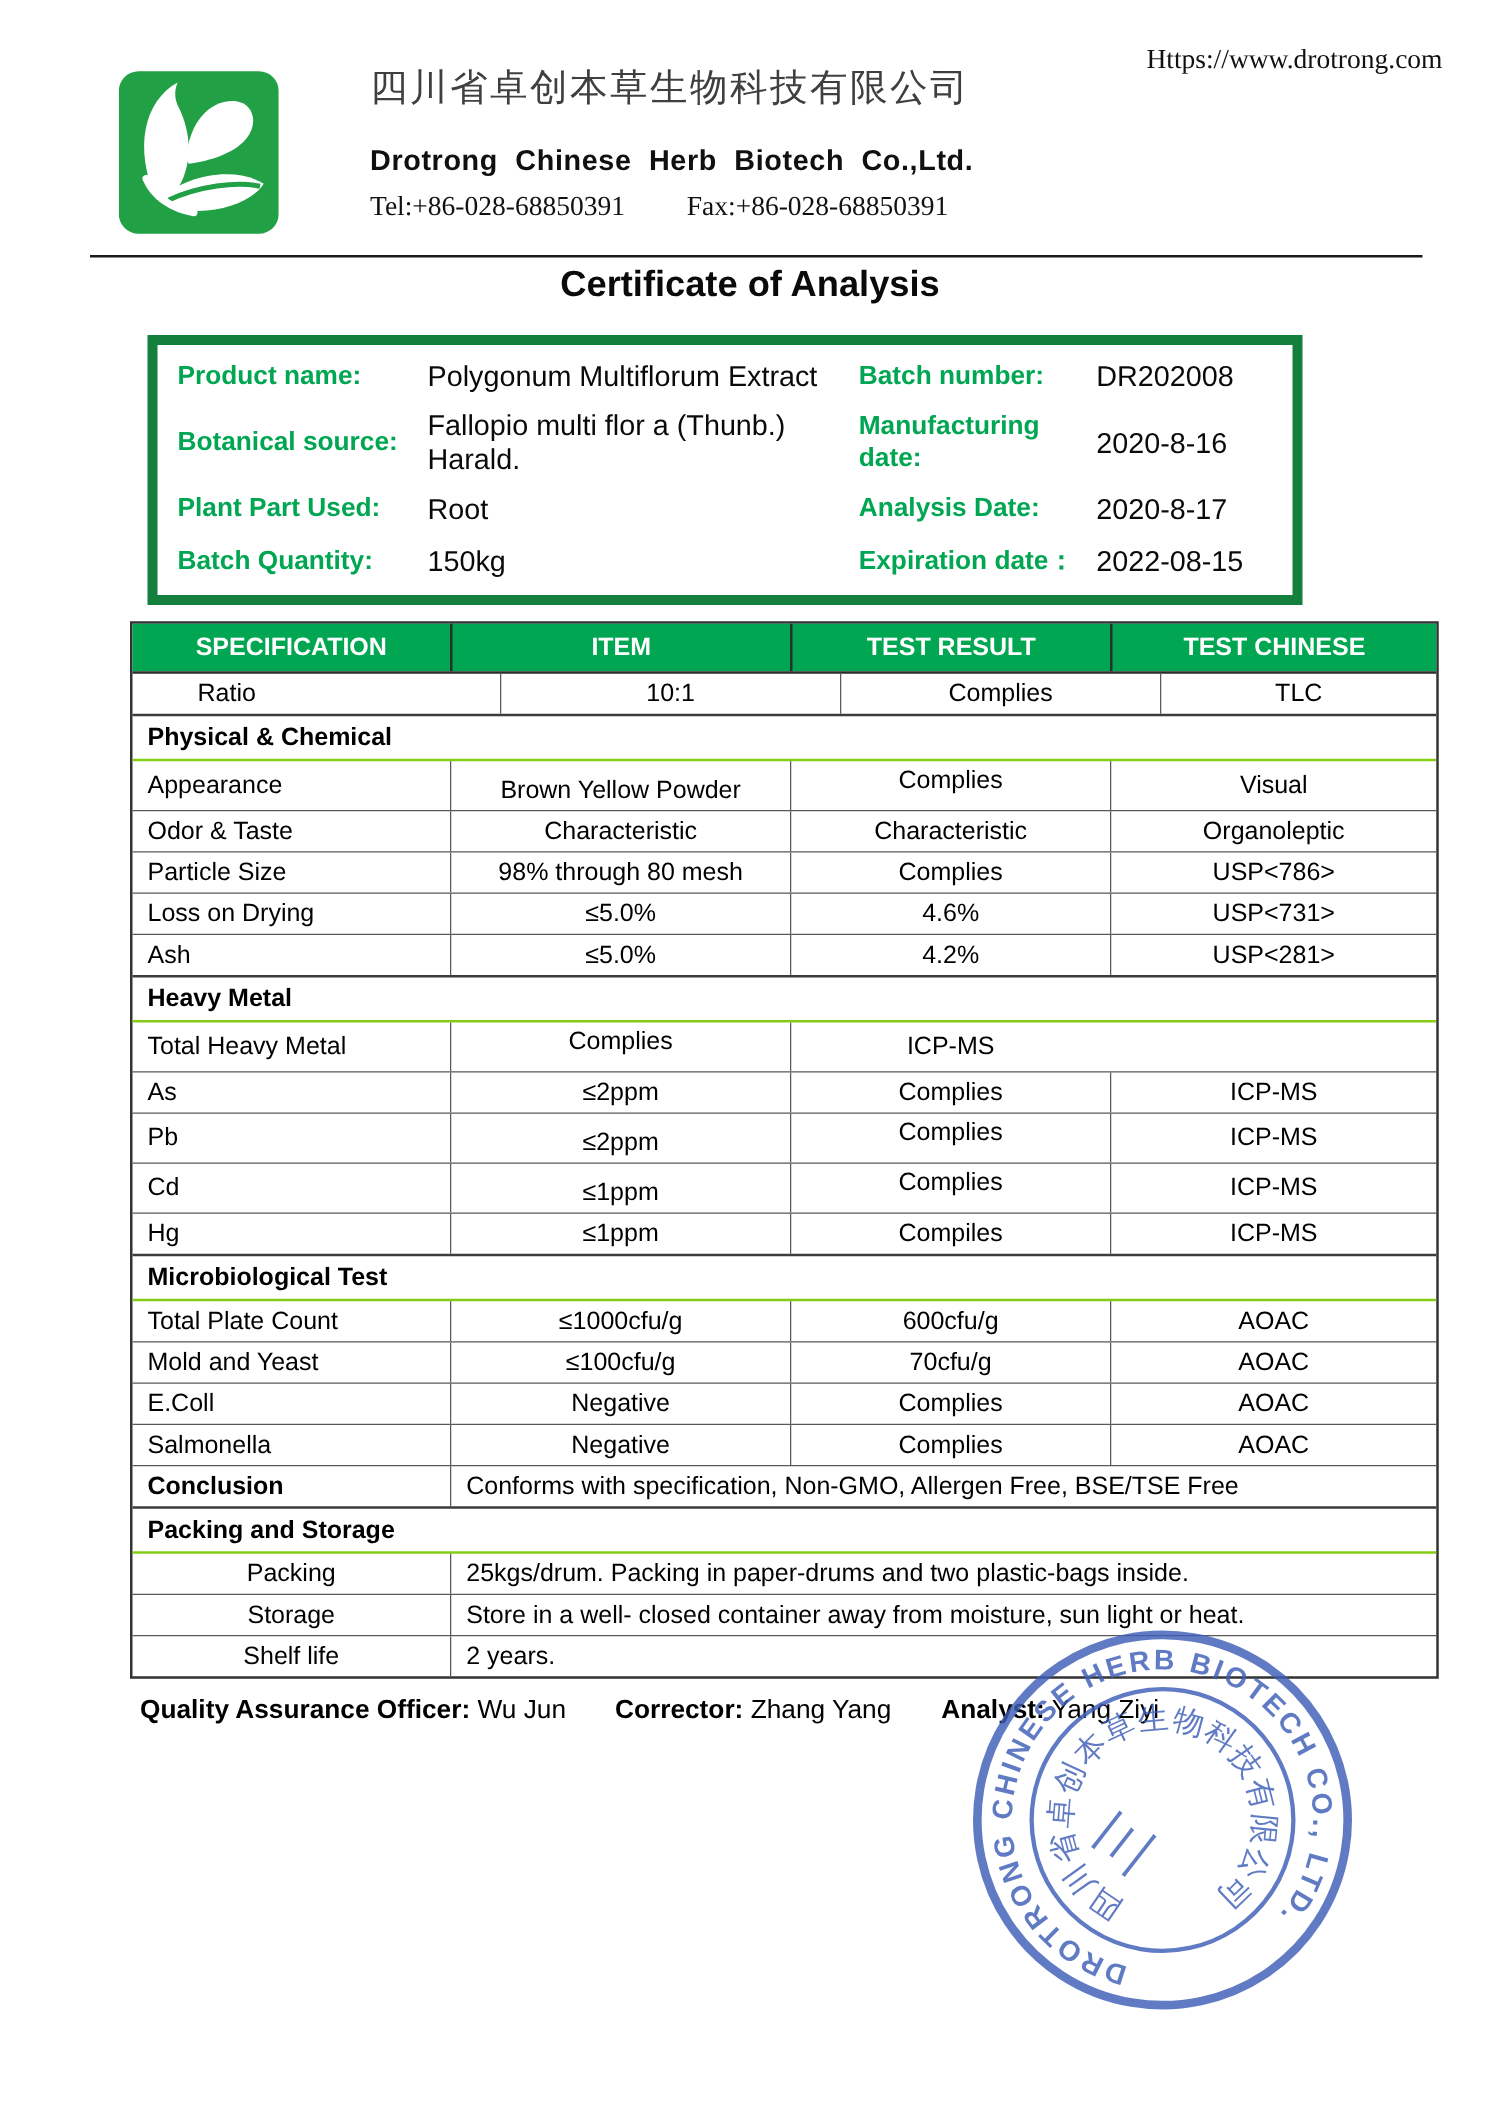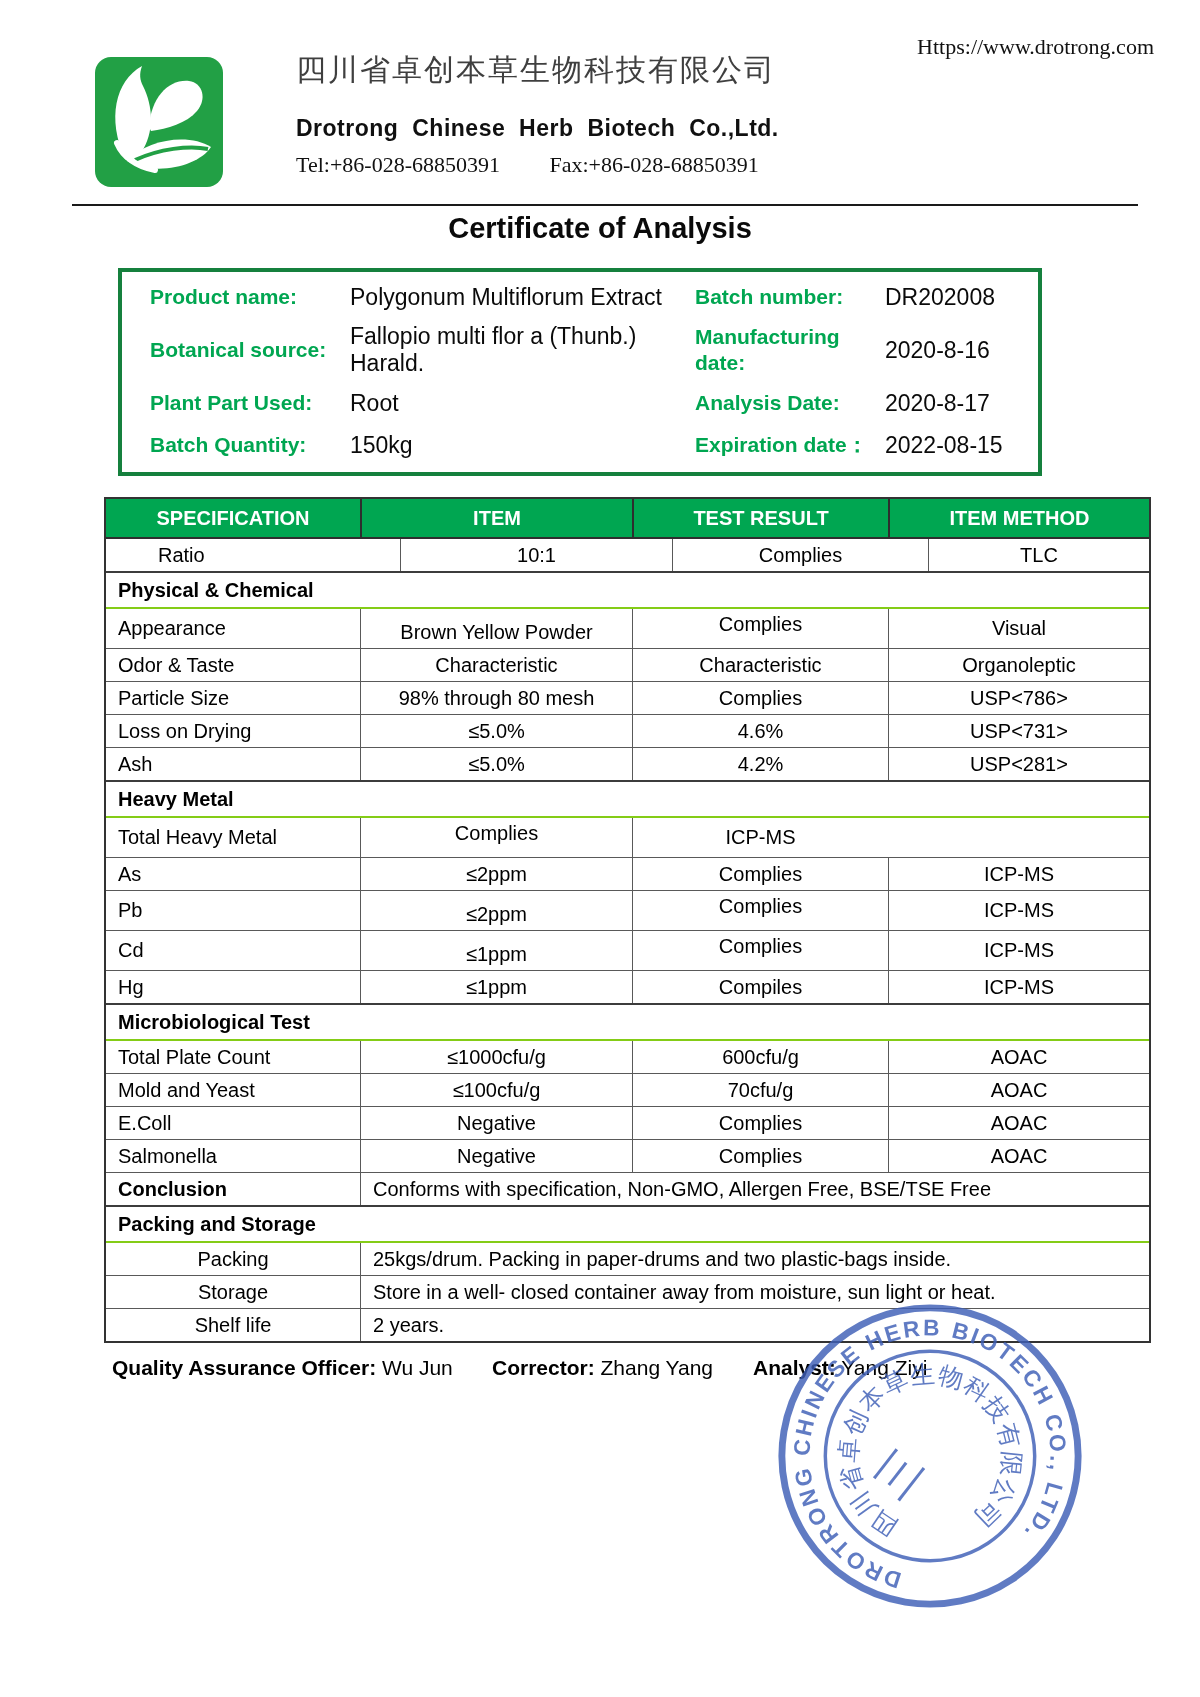--- a/index.html
+++ b/index.html
@@ -23,22 +23,22 @@
     position:absolute; left:72px; right:62px; top:204px;
     border-top:2px solid #1a1a1a;
   }
   .doc-title{
     position:absolute; left:0; right:0; top:212px;
     text-align:center; font-size:29px; font-weight:bold; color:#0a0a0a;
   }
   
   .info-box{
     position:absolute; left:118px; top:268px; width:924px;
-    border:4px solid #15803d; box-sizing:border-box;
-    padding:4px 6px 6px 28px;
+    border:8px solid #15803d; box-sizing:border-box;
+    padding:4px 6px 6px 16px;
   }
   .info-row{
     display:grid; grid-template-columns:200px 345px 190px 1fr;
     align-items:center;
   }
   .info-row:nth-child(1){ min-height:42px; }
   .info-row:nth-child(2){ min-height:64px; }
   .info-row:nth-child(3){ min-height:42px; }
   .info-row:nth-child(4){ min-height:42px; }
   .info-label{ color:#00A651; font-weight:bold; font-size:21px; line-height:1.25;}
@@ -139,21 +139,21 @@
         <div class="info-label">Expiration date：</div>
         <div class="info-value">2022-08-15</div>
       </div>
     </div>
 
   <div class="coa-table" id="coa-table">
     <div class="trow thead">
       <div class="hcell">SPECIFICATION</div>
       <div class="hcell">ITEM</div>
       <div class="hcell">TEST RESULT</div>
-      <div class="hcell">ITEM METHOD</div>
+      <div class="hcell">TEST CHINESE</div>
     </div>
   <div class="trow data">
         <div class="cell c-item">Ratio</div>
         <div class="cell c-spec">10:1</div>
         <div class="cell c-result">Complies</div>
         <div class="cell c-method">TLC</div>
       </div>
       <div class="trow section">
         <div class="cell c-section">Physical &amp; Chemical</div>
       </div>

